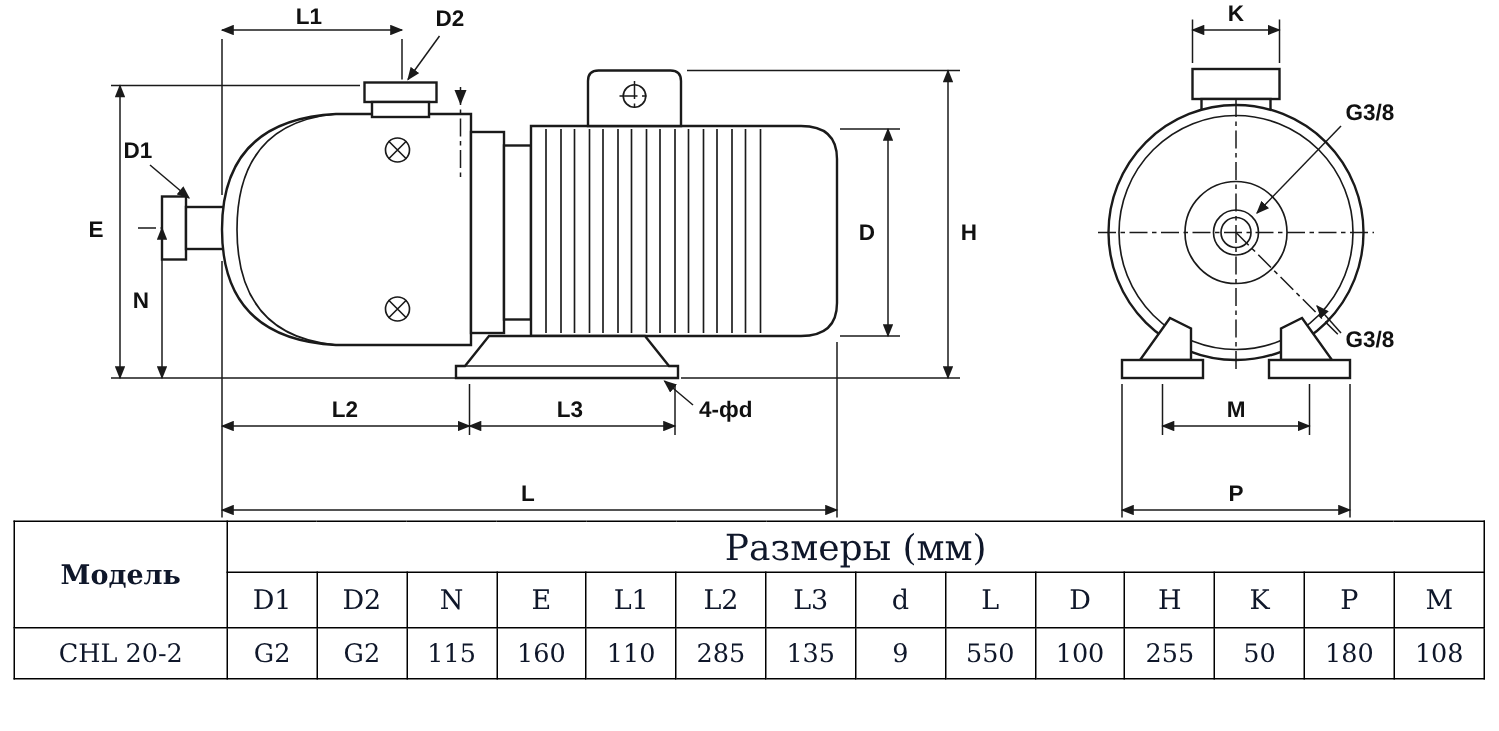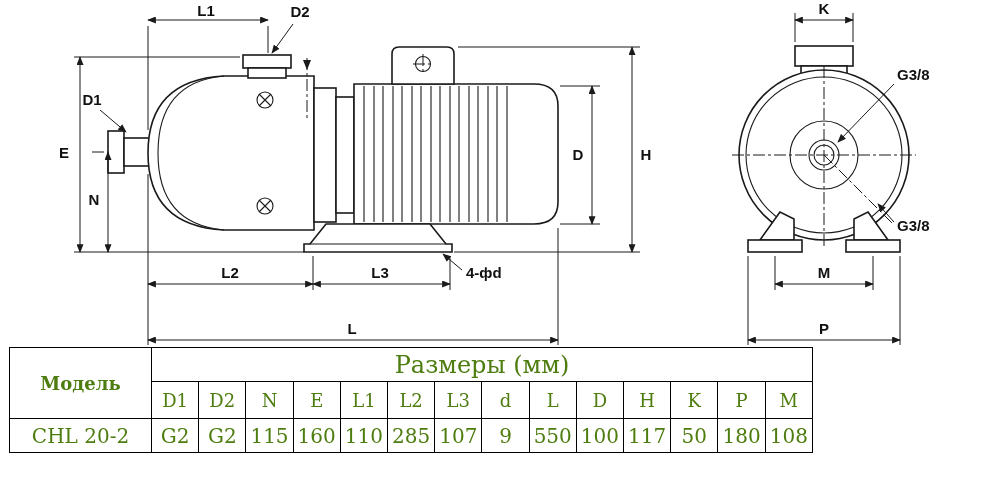--- a/index.html
+++ b/index.html
@@ -4,27 +4,27 @@
 <style>
   html,body{margin:0;padding:0;background:#fff;}
   body{width:999px;height:487px;overflow:hidden;font-family:"Liberation Sans",sans-serif;}
   .drawing-wrap{width:999px;height:345px;}
   svg .draw{fill:#fff;stroke:#1a1a1a;stroke-width:1.6;}
   svg .thin{fill:none;stroke:#1a1a1a;stroke-width:1.1;}
   svg .ext{stroke:#1a1a1a;stroke-width:1;}
   svg .dim{stroke:#1a1a1a;stroke-width:1;}
   svg .cl{stroke:#1a1a1a;stroke-width:1;stroke-dasharray:12 3 3 3;fill:none;}
   svg .lbl{font-family:"Liberation Sans",sans-serif;font-weight:bold;font-size:15px;fill:#111;}
-  table{border-collapse:collapse;table-layout:fixed;width:804px;margin:2px 9px 0 9px;
-        font-family:"DejaVu Serif",serif;color:#4d7c0f;}
+  table{border-collapse:collapse;table-layout:fixed;width:981px;margin:2px 9px 0 9px;
+        font-family:"DejaVu Serif",serif;color:#0f172a;}
   th,td{border:1px solid #000;text-align:center;vertical-align:middle;padding:0;}
   .h-model{font-size:18px;font-weight:bold;}
   .h-sizes{font-size:24px;font-weight:normal;height:33px;}
   .h-col{font-size:18px;font-weight:normal;height:36px;}
-  .d-cell{font-size:20px;height:33px;}
+  .d-cell{font-size:17px;height:33px;}
 </style>
 </head>
 <body>
 
 <div class="drawing-wrap">
 <svg width="999" height="345" viewBox="0 0 999 345" xmlns="http://www.w3.org/2000/svg">
   <defs>
     <marker id="arr" viewBox="0 0 10 8" refX="9" refY="4" markerWidth="9" markerHeight="7" orient="auto-start-reverse">
       <path d="M0,0 L10,4 L0,8 z" fill="#1a1a1a"></path>
     </marker>
@@ -194,23 +194,23 @@
       <th class="h-col">M</th>
     </tr>
     <tr>
       <td class="d-cell">CHL 20-2</td>
       <td class="d-cell">G2</td>
       <td class="d-cell">G2</td>
       <td class="d-cell">115</td>
       <td class="d-cell">160</td>
       <td class="d-cell">110</td>
       <td class="d-cell">285</td>
-      <td class="d-cell">107</td>
+      <td class="d-cell">135</td>
       <td class="d-cell">9</td>
       <td class="d-cell">550</td>
       <td class="d-cell">100</td>
-      <td class="d-cell">117</td>
+      <td class="d-cell">255</td>
       <td class="d-cell">50</td>
       <td class="d-cell">180</td>
       <td class="d-cell">108</td>
     </tr>
   </tbody>
 </table>
 
 </body></html>

